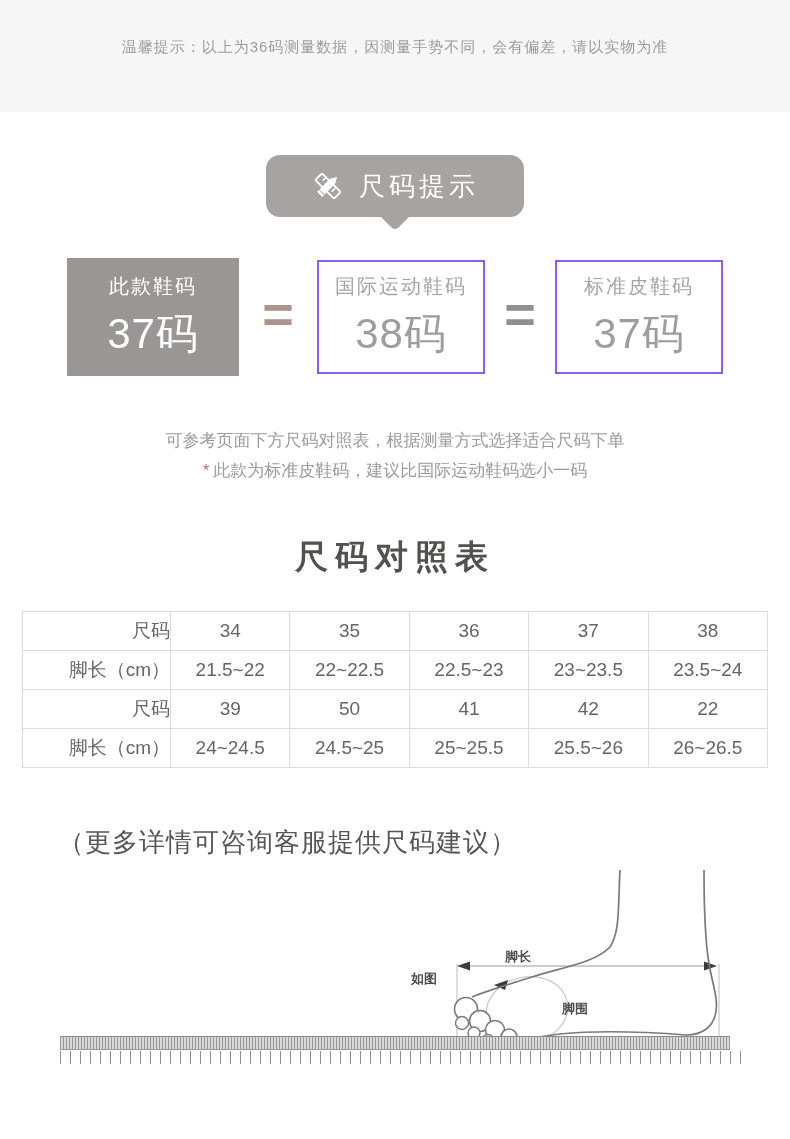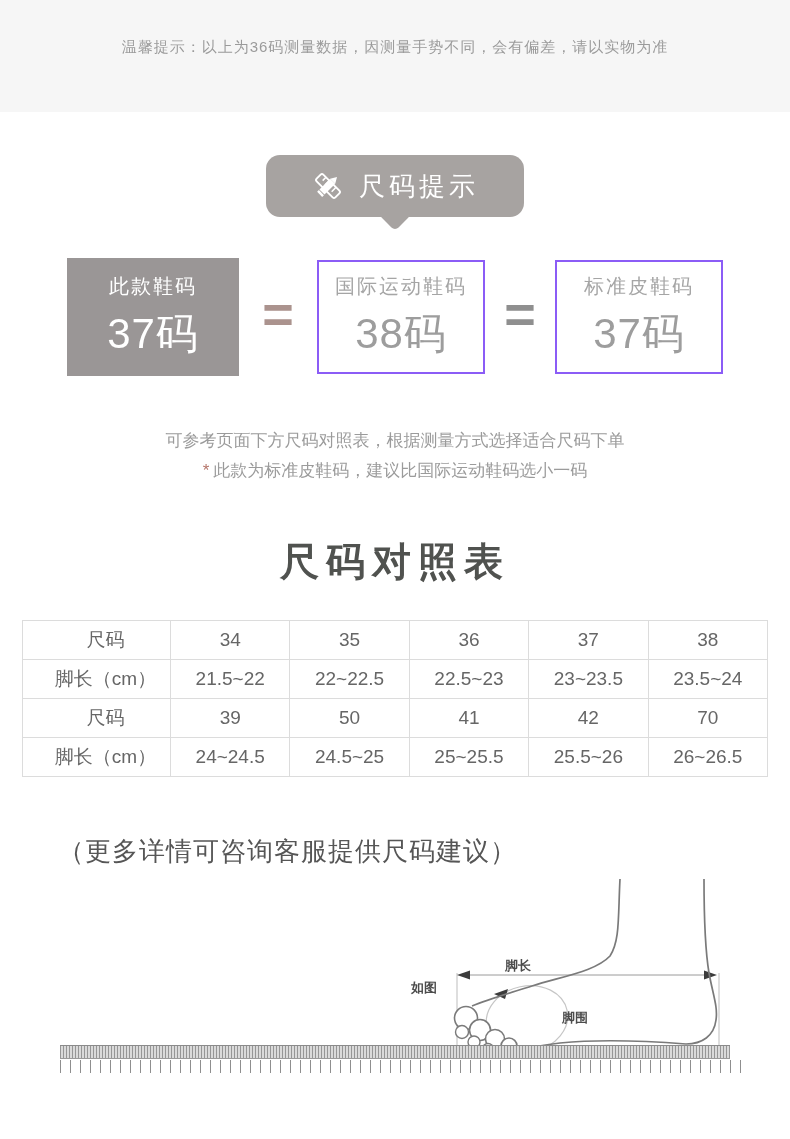--- a/index.html
+++ b/index.html
@@ -59,28 +59,28 @@
   .eq.accent { color: #ab938e; }
   .eq.gray { color: #8f8f8f; width: 70px; }
 
   
   .size-note { margin-top: 50px; text-align: center; font-size: 17px; line-height: 30px; color: #9b9b9b; }
   .size-note .star { color: #b5756a; margin-right: 4px; }
 
   
   .table-title {
     margin-top: 49px; text-align: center;
-    font-size: 39px; font-weight: bold; color: #50524f; letter-spacing: 7px;
+    font-size: 33px; font-weight: bold; color: #50524f; letter-spacing: 7px;
   }
   table.size-table {
     margin: 31px auto 0 22px; width: 746px; border-collapse: collapse;
     font-size: 19px; color: #666;
   }
   table.size-table td { border: 1px solid #dcdcdc; height: 39px; text-align: center; font-weight: normal; }
-  table.size-table td.rowhead { width: 148px; text-align: center; padding-left: 18px; }
+  table.size-table td.rowhead { width: 148px; text-align: right; padding-left: 18px; }
 
   
   .footer-note {
     margin: 57px 0 0 58px; font-size: 26px; color: #565656; letter-spacing: 1px;
   }
 
   
   .diagram { position: relative; margin-top: 8px; height: 262px; }
   .diagram svg { position: absolute; left: 0; top: 0; }
   .dia-label { position: absolute; font-size: 13px; font-weight: bold; color: #4c4c4c; }
@@ -166,21 +166,21 @@
     <td>22.5~23</td>
     <td>23~23.5</td>
     <td>23.5~24</td>
   </tr>
   <tr>
     <td class="rowhead">尺码</td>
     <td>39</td>
     <td>50</td>
     <td>41</td>
     <td>42</td>
-    <td>70</td>
+    <td>22</td>
   </tr>
   <tr>
     <td class="rowhead">脚长（cm）</td>
     <td>24~24.5</td>
     <td>24.5~25</td>
     <td>25~25.5</td>
     <td>25.5~26</td>
     <td>26~26.5</td>
   </tr>
 </tbody>

